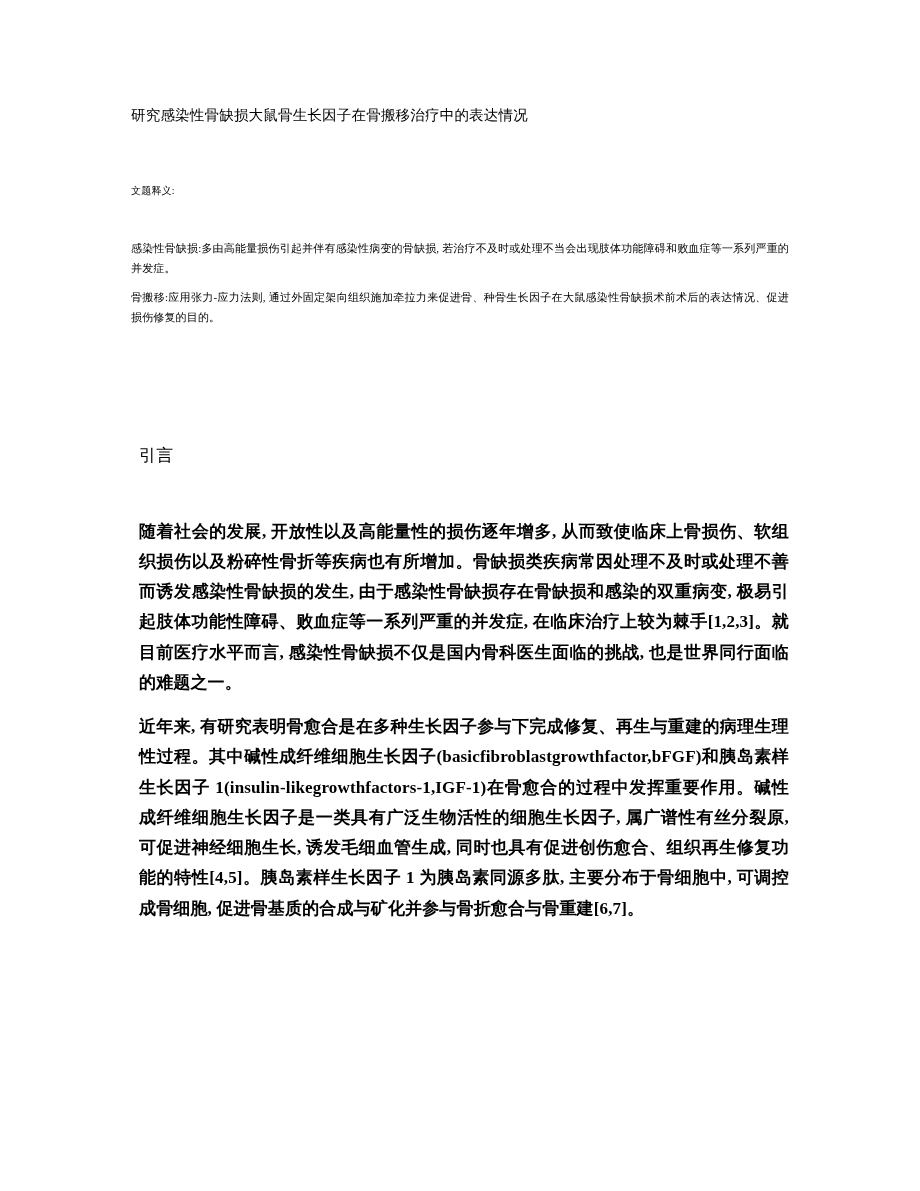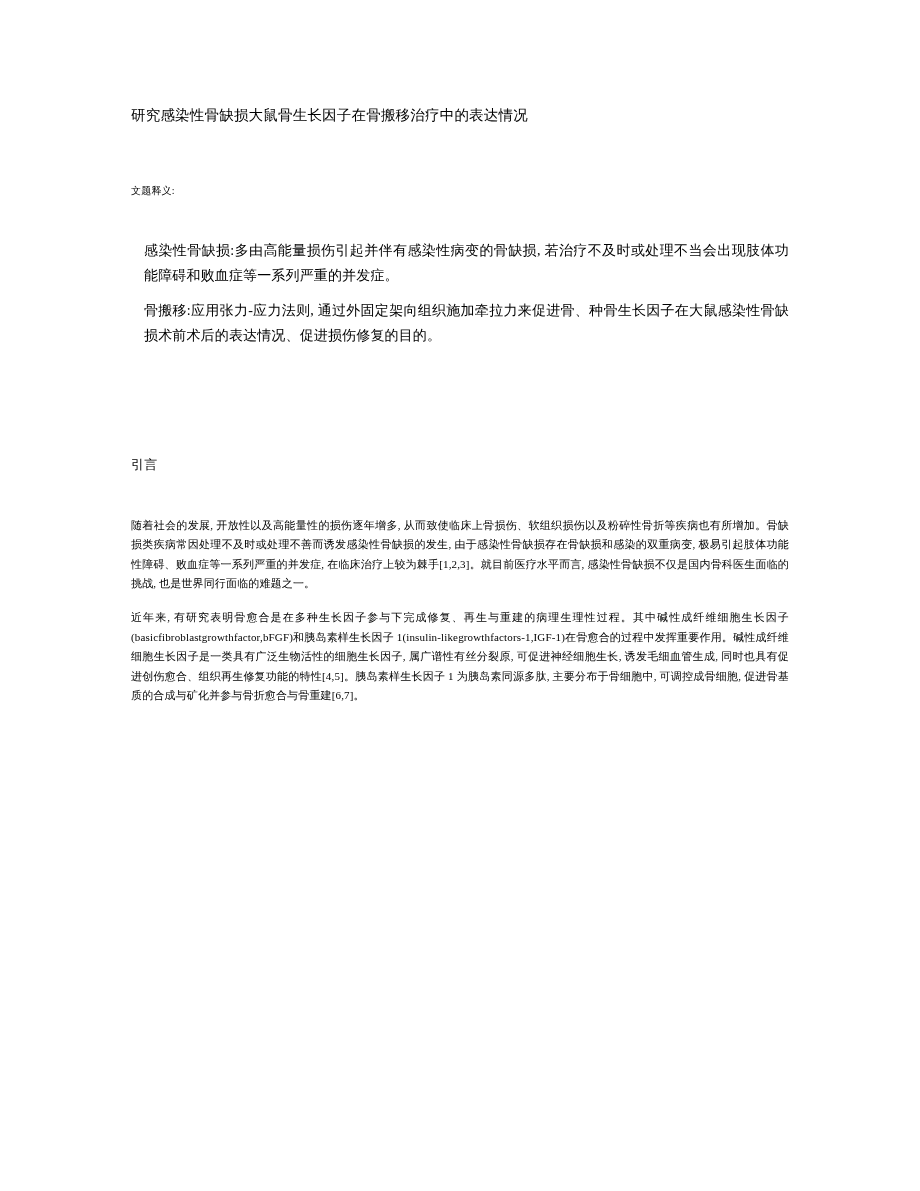--- a/index.html
+++ b/index.html
@@ -35,41 +35,42 @@
     margin: 0 0 0 0;
   }
   .gap-lg { height: 56px; }
   .gap-md { height: 40px; }
   .section-label {
     font-size: 10px;
     line-height: 1.6;
     letter-spacing: 0.2px;
   }
   .para {
+    font-size: 17px;
+    line-height: 1.78;
+    letter-spacing: 0.15px;
+    text-align: justify;
+    text-justify: inter-ideograph;
+    margin: 0 0 14px 8px;
+    font-weight: bold;
+  }
+  .para:last-child { margin-bottom: 0; }
+  .term {
     font-size: 11px;
     line-height: 1.78;
     letter-spacing: 0.15px;
     text-align: justify;
     text-justify: inter-ideograph;
-    margin: 0 0 14px 0;
-  }
-  .para:last-child { margin-bottom: 0; }
-  .term {
-    font-size: 14px;
-    line-height: 1.78;
-    letter-spacing: 0.15px;
-    text-align: justify;
-    text-justify: inter-ideograph;
-    margin: 0 0 10px 13px;
+    margin: 0 0 10px 0;
   }
   .heading {
-    font-size: 13px;
+    font-size: 17px;
     line-height: 1.6;
     letter-spacing: 0.2px;
-    margin: 0;
+    margin: 8px;
   }
   .body-block { margin-top: 0; }
 </style>
 </head>
 <body>
 
 <div class="page">
   <div class="content">
 
     <div class="doc-title">研究感染性骨缺损大鼠骨生长因子在骨搬移治疗中的表达情况</div>

